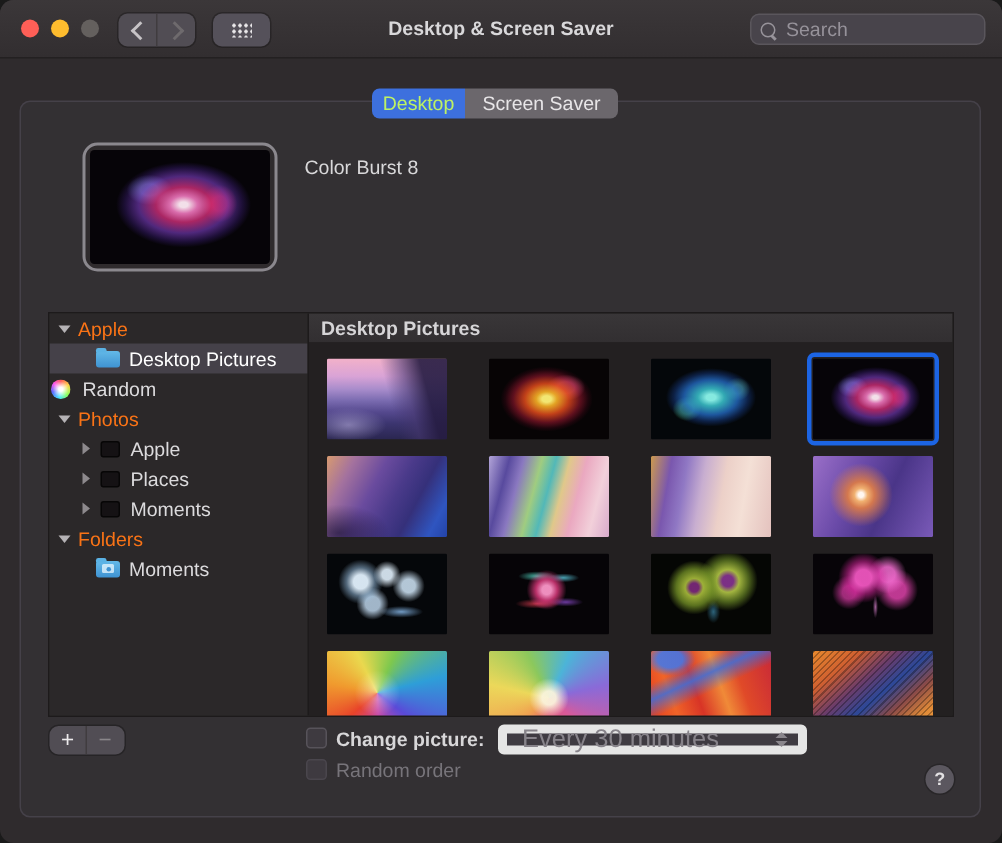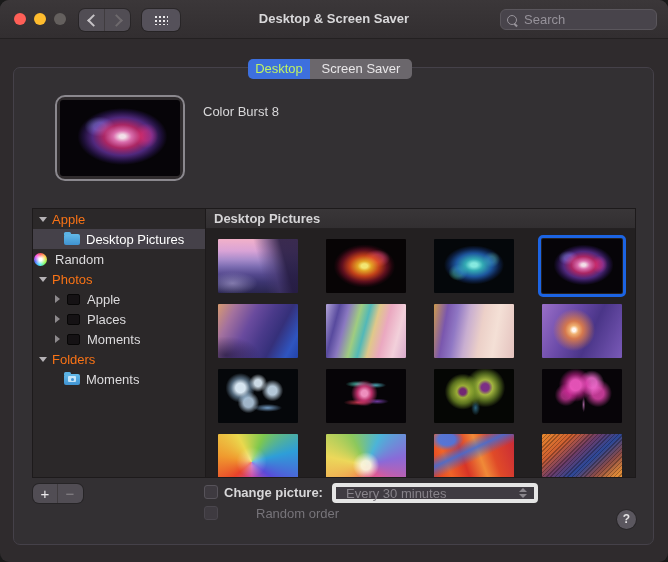--- a/index.html
+++ b/index.html
@@ -112,27 +112,27 @@
 
   
   #addremove{left:33px;top:484px;width:50px;height:19px;}
   #addremove .cell{width:24px;height:19px;font-size:15px;display:flex;align-items:center;justify-content:center;}
   #add-btn{color:#eceaec;}
   #remove-btn{color:#8a868a;}
   .checkbox{width:14px;height:14px;background:#3e3a40;border:1px solid #57535a;border-radius:3px;box-sizing:border-box;}
   .checkbox.disabled{border-color:#4a464d;}
   #chk-change{left:204px;top:485px;}
   #lbl-change{left:224px;top:485px;color:#d8d7d9;font-size:13px;font-weight:600;}
-  #interval-popup{left:332px;top:483px;width:206px;height:20px;background:#3f3b42;border:4px solid #e5e5e5;border-radius:4px;box-sizing:border-box;display:flex;align-items:center;color:#87838a;font-size:13px;padding-left:10px;}
+  #interval-popup{left:332px;top:483px;width:206px;height:20px;background:#3f3b42;border:6px solid #e5e5e5;border-radius:4px;box-sizing:border-box;display:flex;align-items:center;color:#87838a;font-size:17px;padding-left:10px;}
   .updown{margin-left:auto;margin-right:7px;display:flex;flex-direction:column;gap:2px;}
   .updown i{display:block;width:0;height:0;border-left:4px solid transparent;border-right:4px solid transparent;}
   .updown .u{border-bottom:4px solid #8a868c;}
   .updown .d{border-top:4px solid #8a868c;}
   #chk-random{left:204px;top:506px;}
-  #lbl-random{left:224px;top:506px;color:#77747a;font-size:13px;margin-left:32px;}
+  #lbl-random{left:224px;top:506px;color:#77747a;font-size:13px;}
   #help-btn{left:617px;top:510px;width:19px;height:19px;border-radius:50%;background:#5b575f;color:#e3e1e3;font-size:12px;font-weight:700;text-align:center;line-height:19px;box-shadow:0 0 0 1px rgba(0,0,0,.2);}
 </style>
 </head>
 <body>
 
 <div id="window">
 
   <div class="abs" id="titlebar">
     <div class="abs light" style="left:14px;background:#fe5f57;"></div>
     <div class="abs light" style="left:34px;background:#febc2e;"></div>

